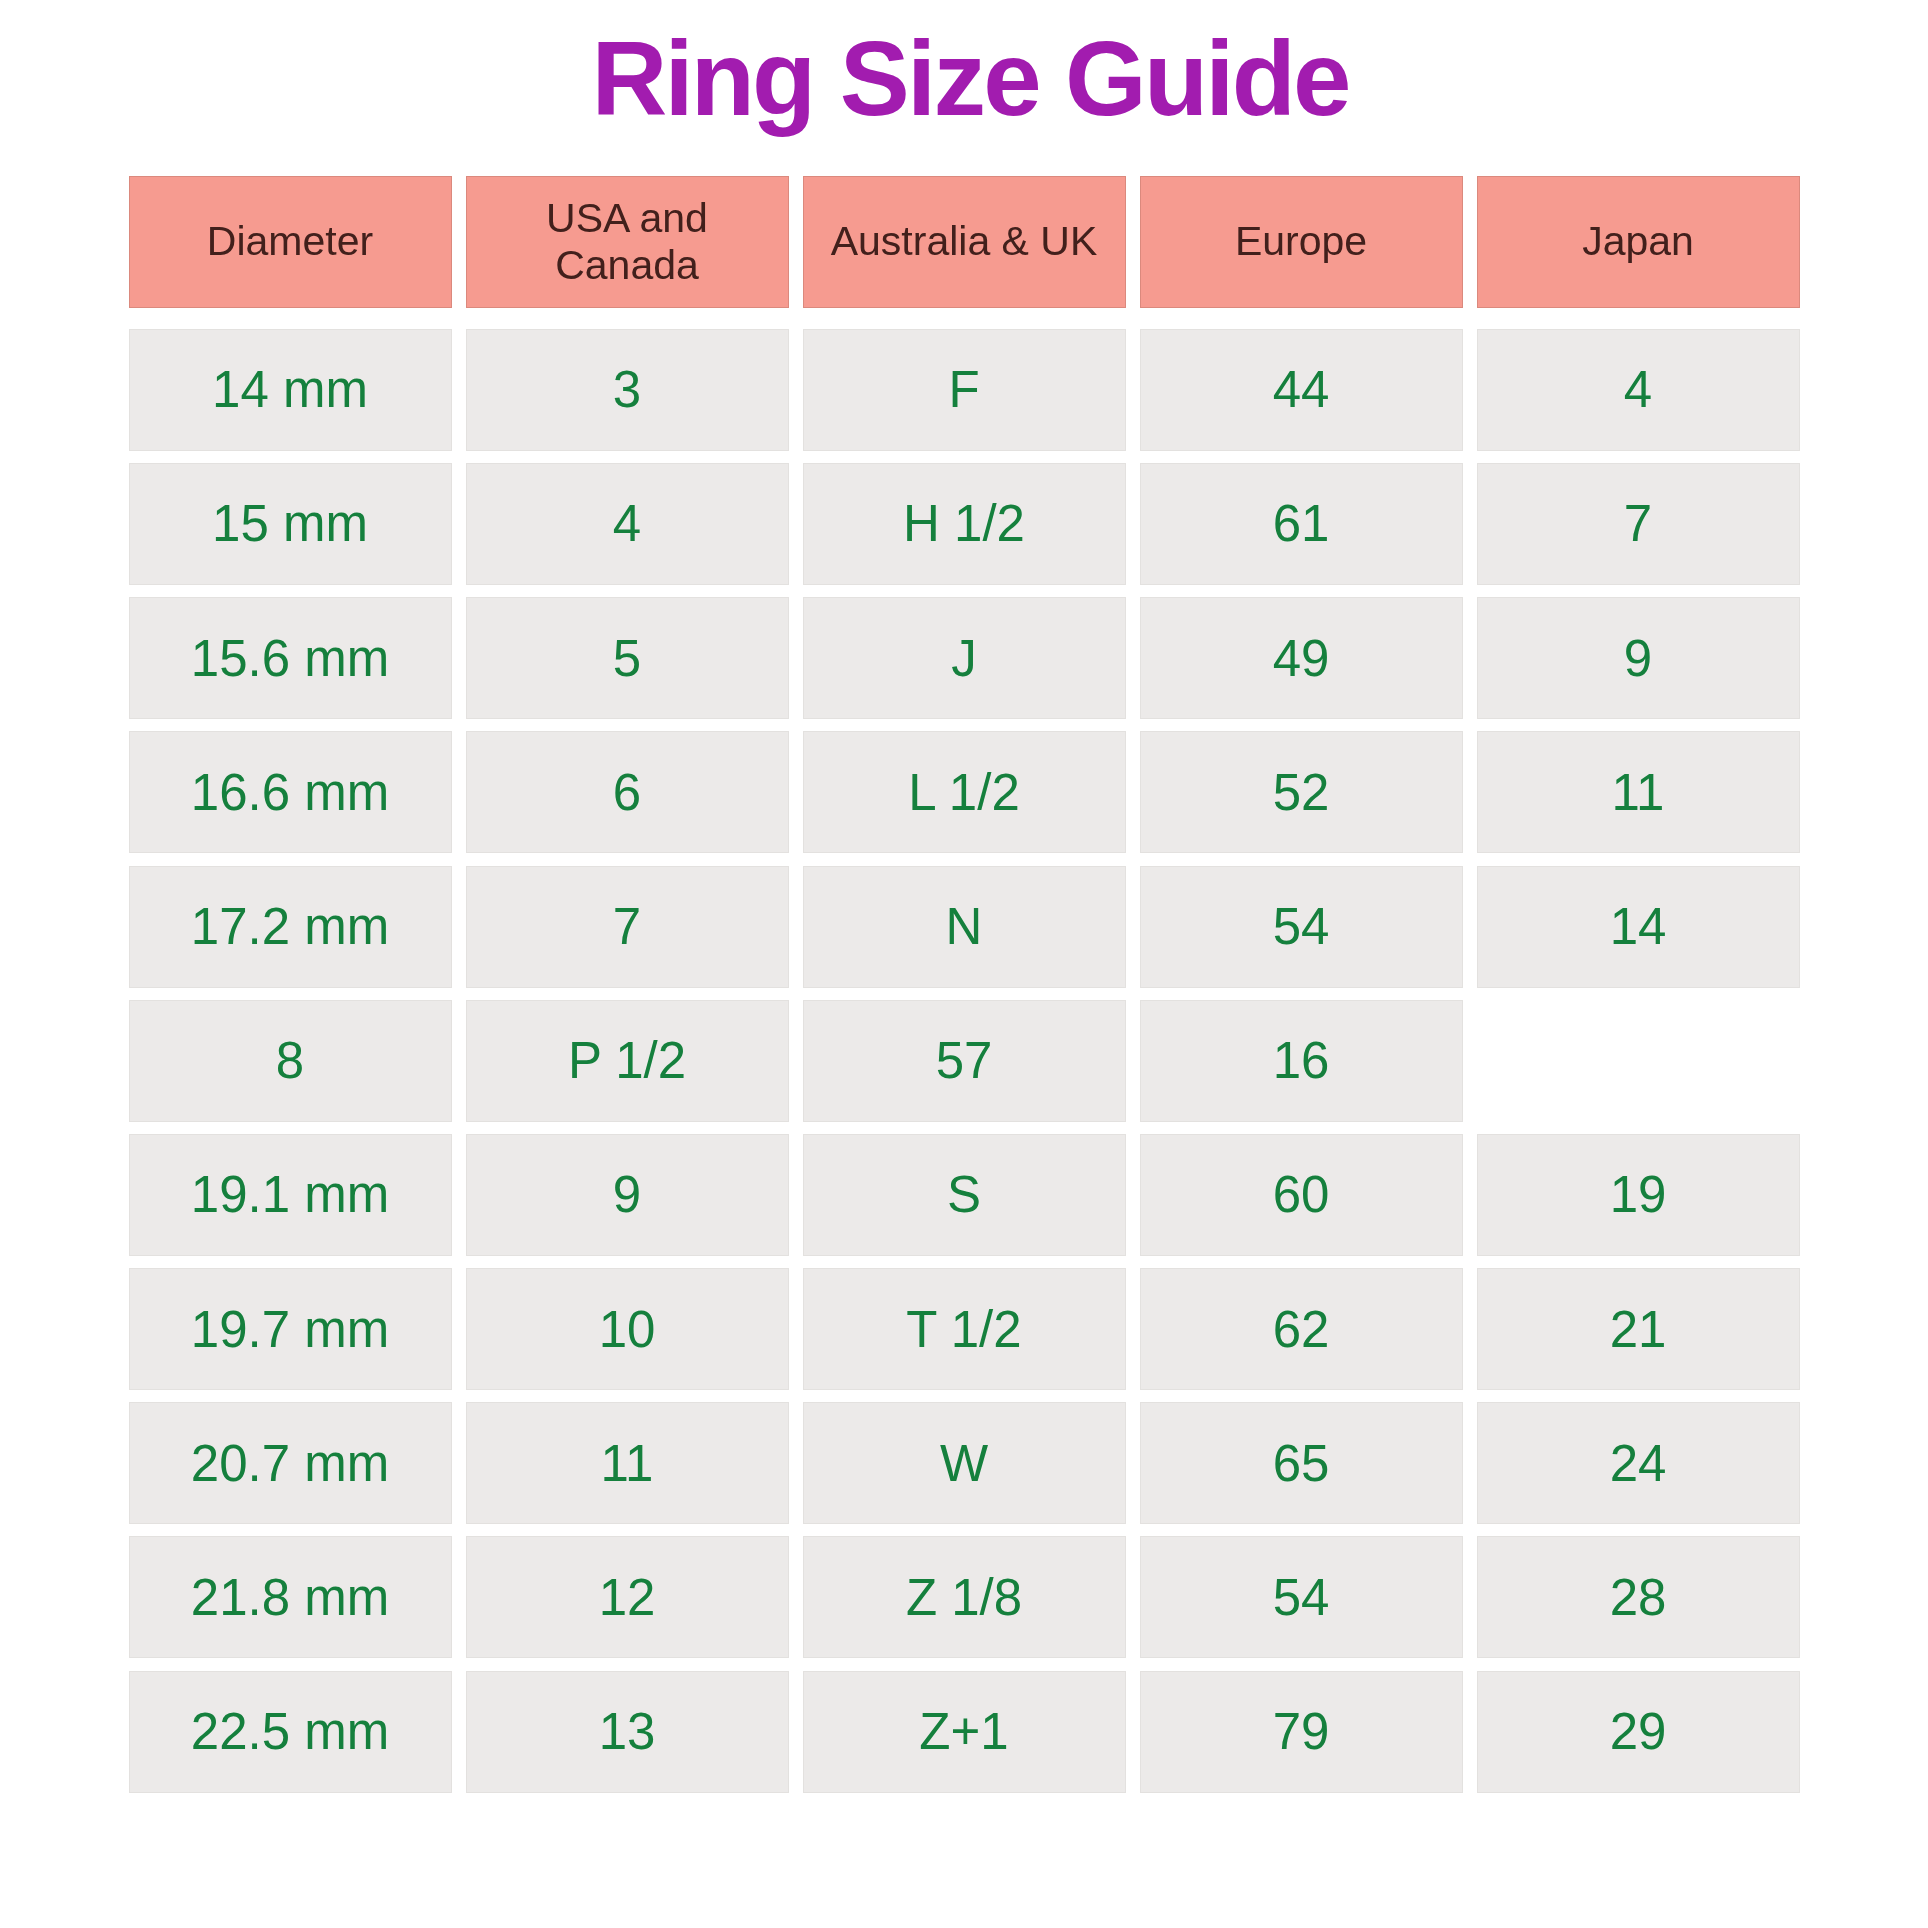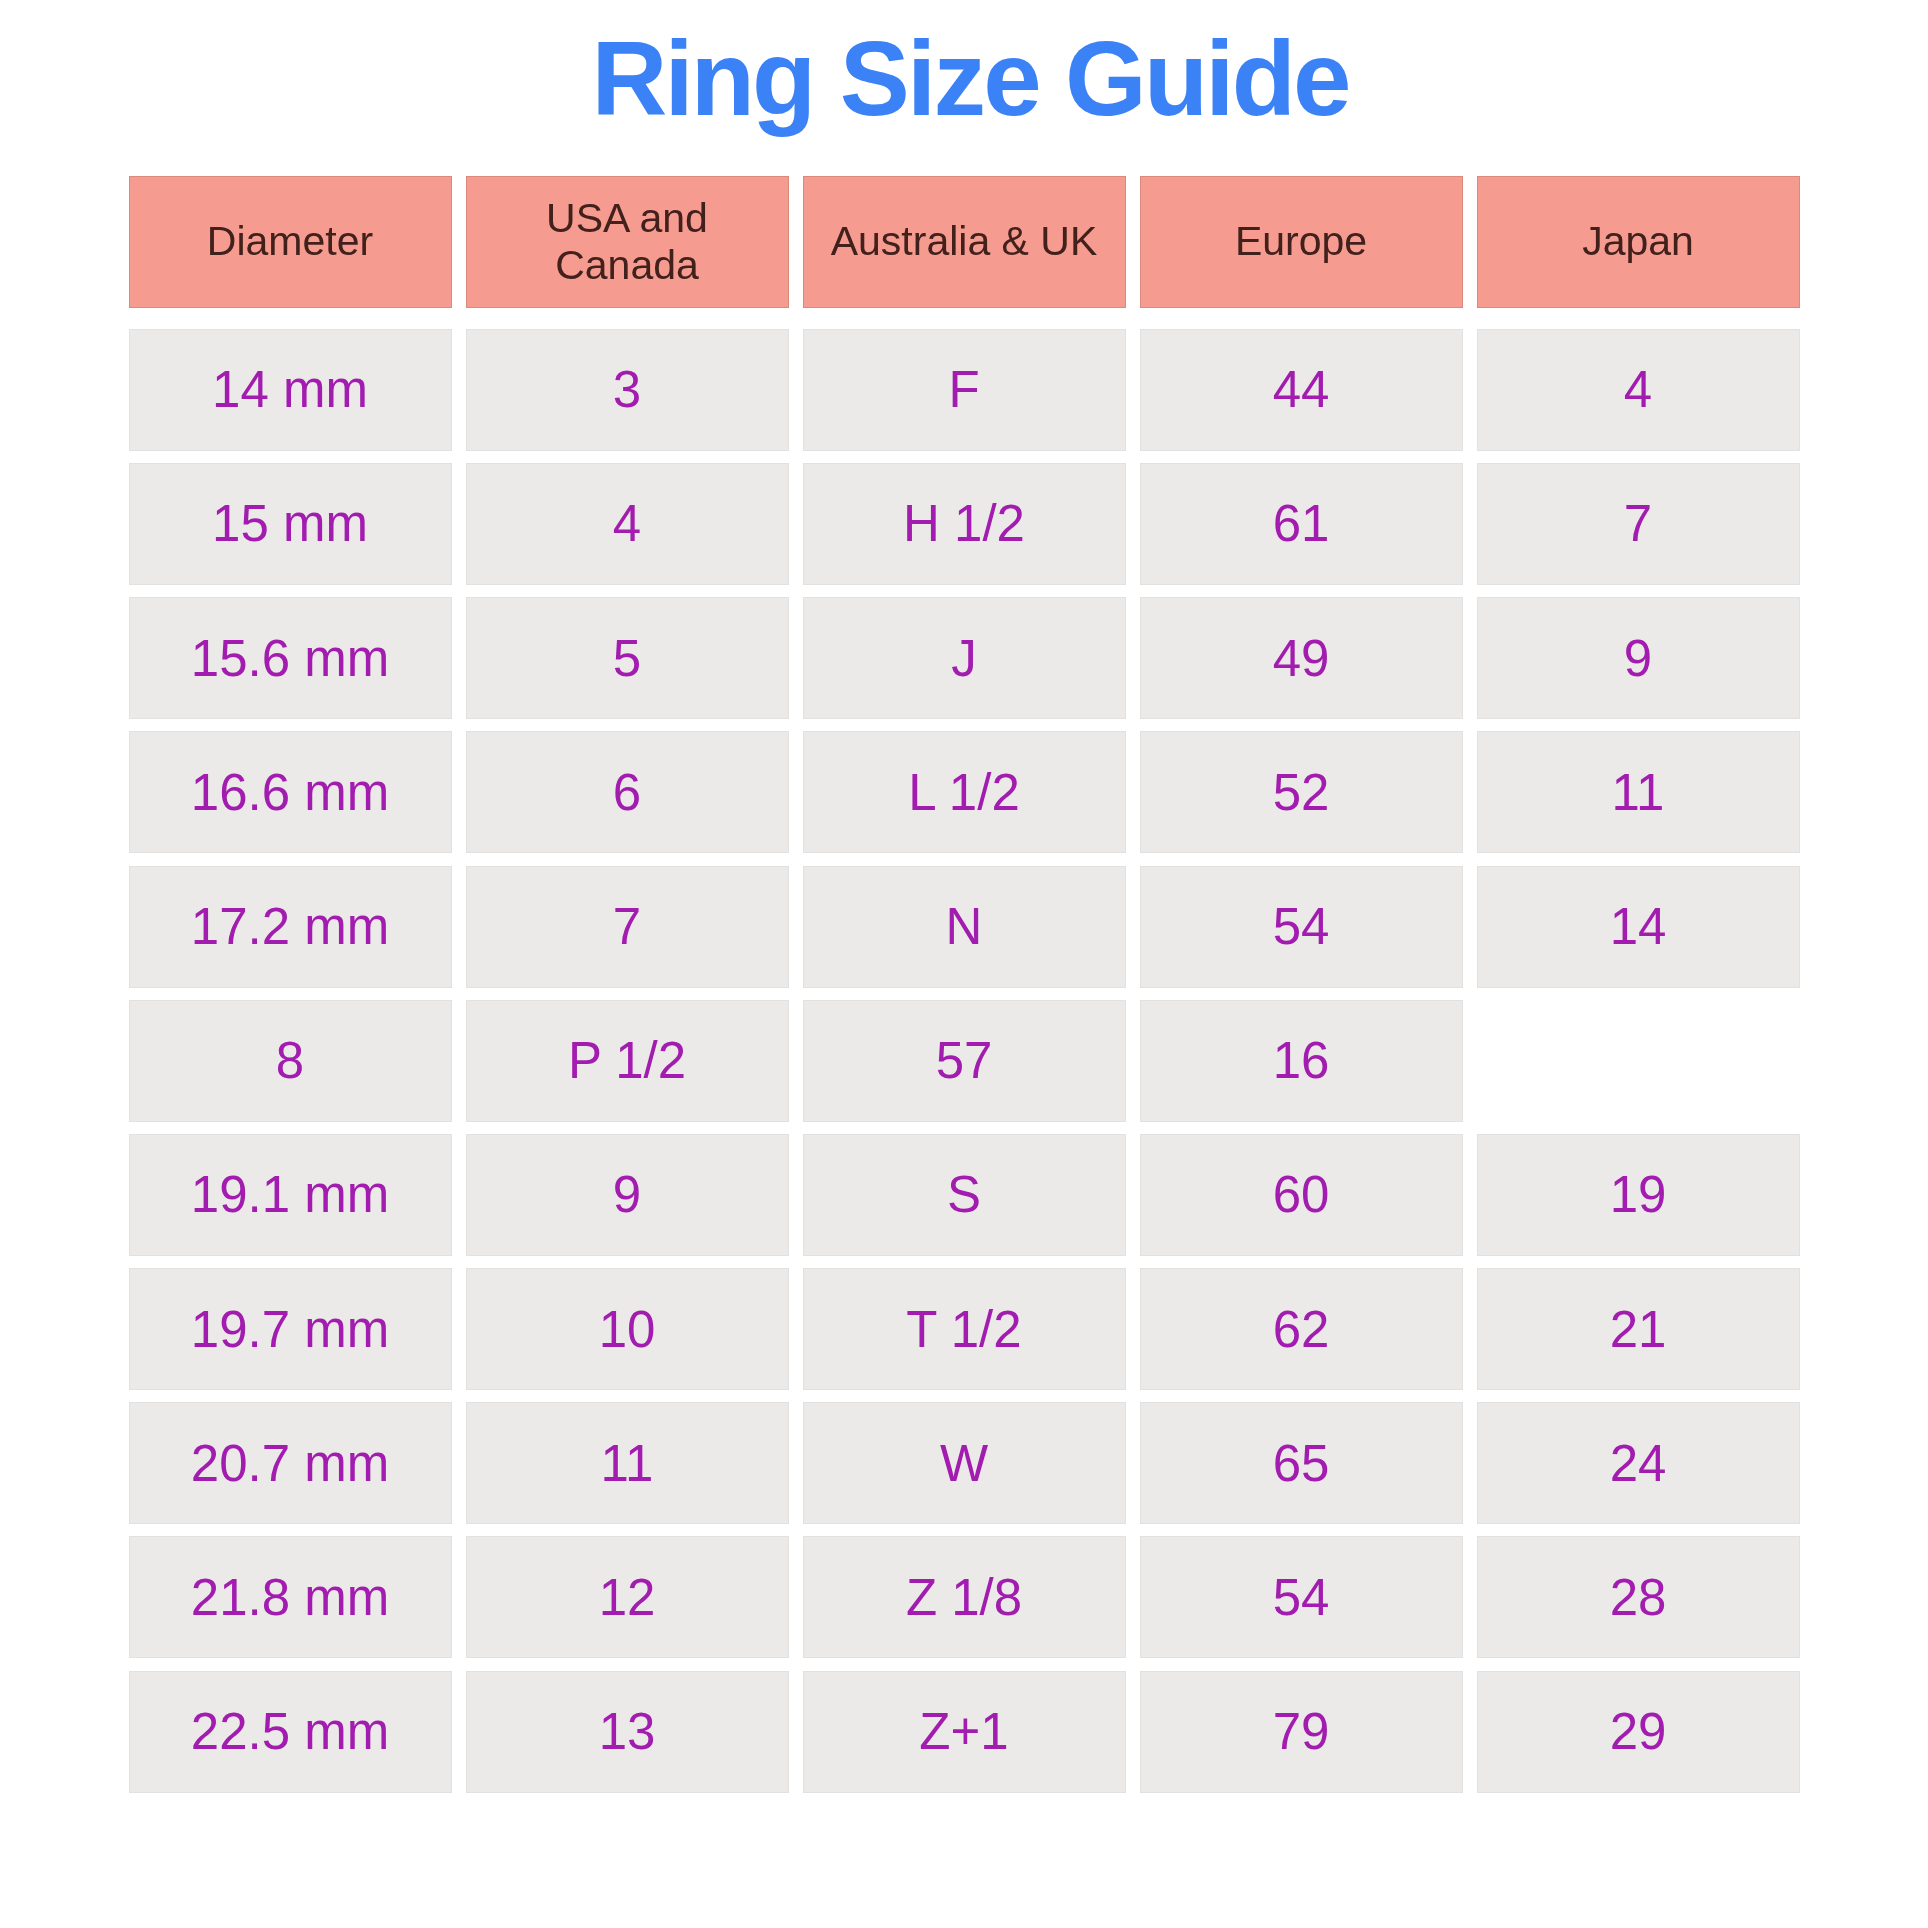--- a/index.html
+++ b/index.html
@@ -42,21 +42,21 @@
     z-index: 2;
   }
   
   .page-title {
     margin: 11.3px 0 0 0;
     text-align: center;
     font-size: 105px;
     line-height: 1.3;
     font-weight: 900;
     letter-spacing: -2.8px;
-    color: #3b82f6;
+    color: #a21caf;
     padding-left: 12px;
   }
   
   .size-table {
     width: 1671px;
     margin: 28px auto 0 auto;
   }
   .trow {
     display: grid;
     grid-template-columns: repeat(5, 1fr);
@@ -87,21 +87,21 @@
     max-width: 202px;
   }
   .bcell {
     background: #eceae9;
     border: 0.9px solid #e3e1df;
     box-sizing: border-box;
     display: flex;
     align-items: center;
     justify-content: center;
     font-size: 51px;
-    color: #a21caf;
+    color: #15803d;
   }
 </style>
 </head>
 <body>
 
 <div class="canvas">
   <div class="gold-frame">
     <div class="frame-inner"></div>
   </div>
 

